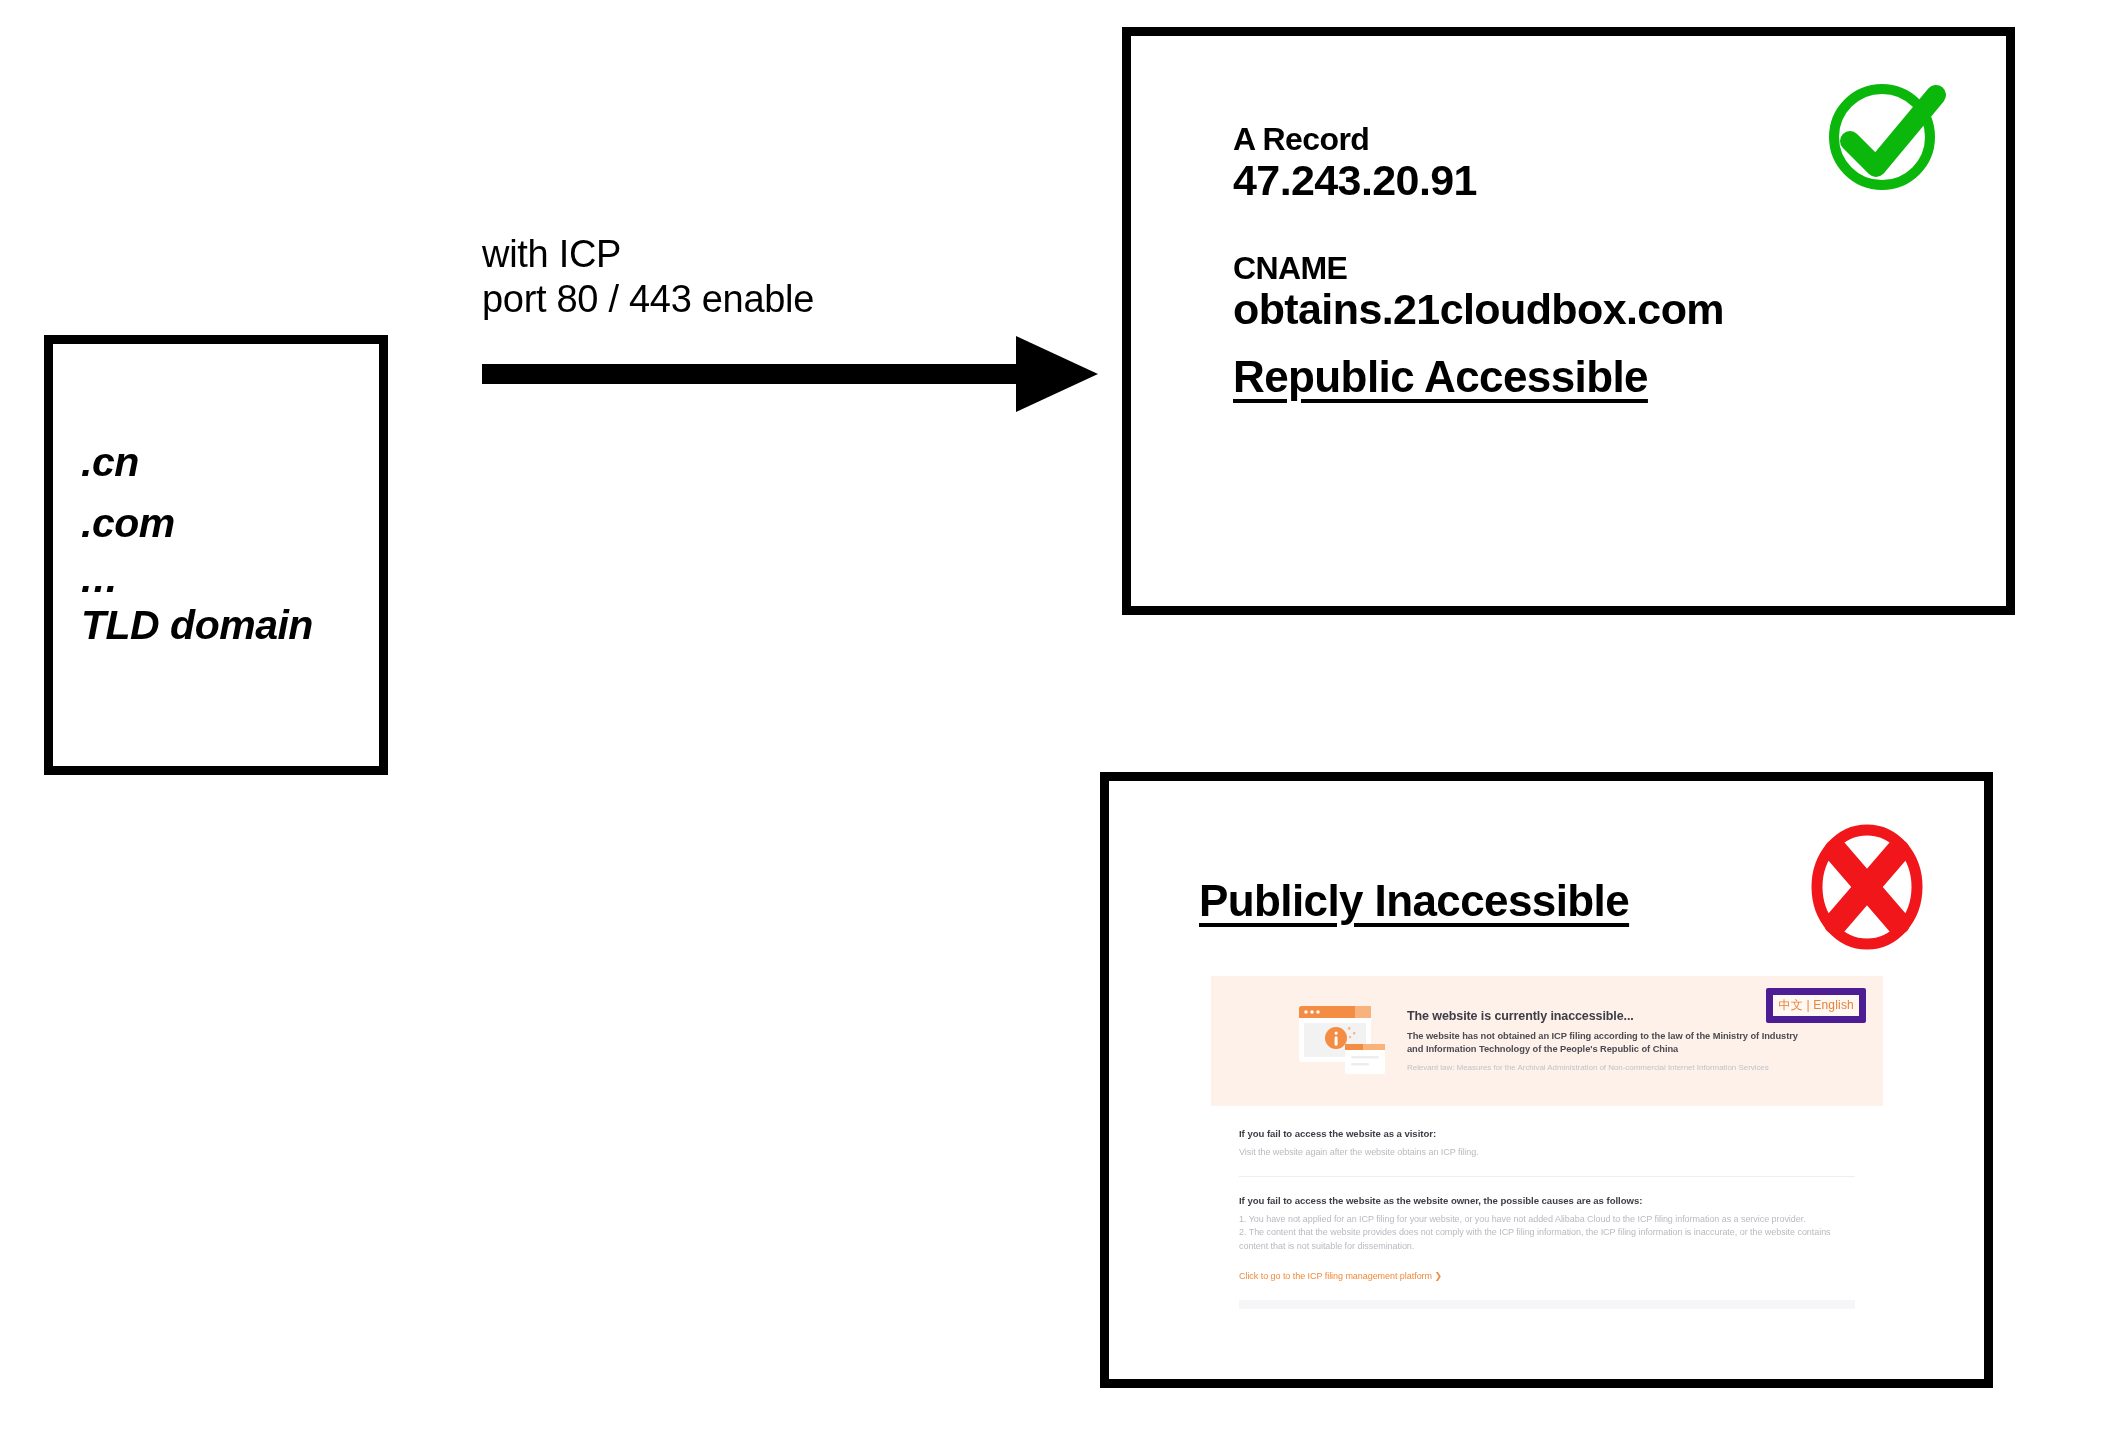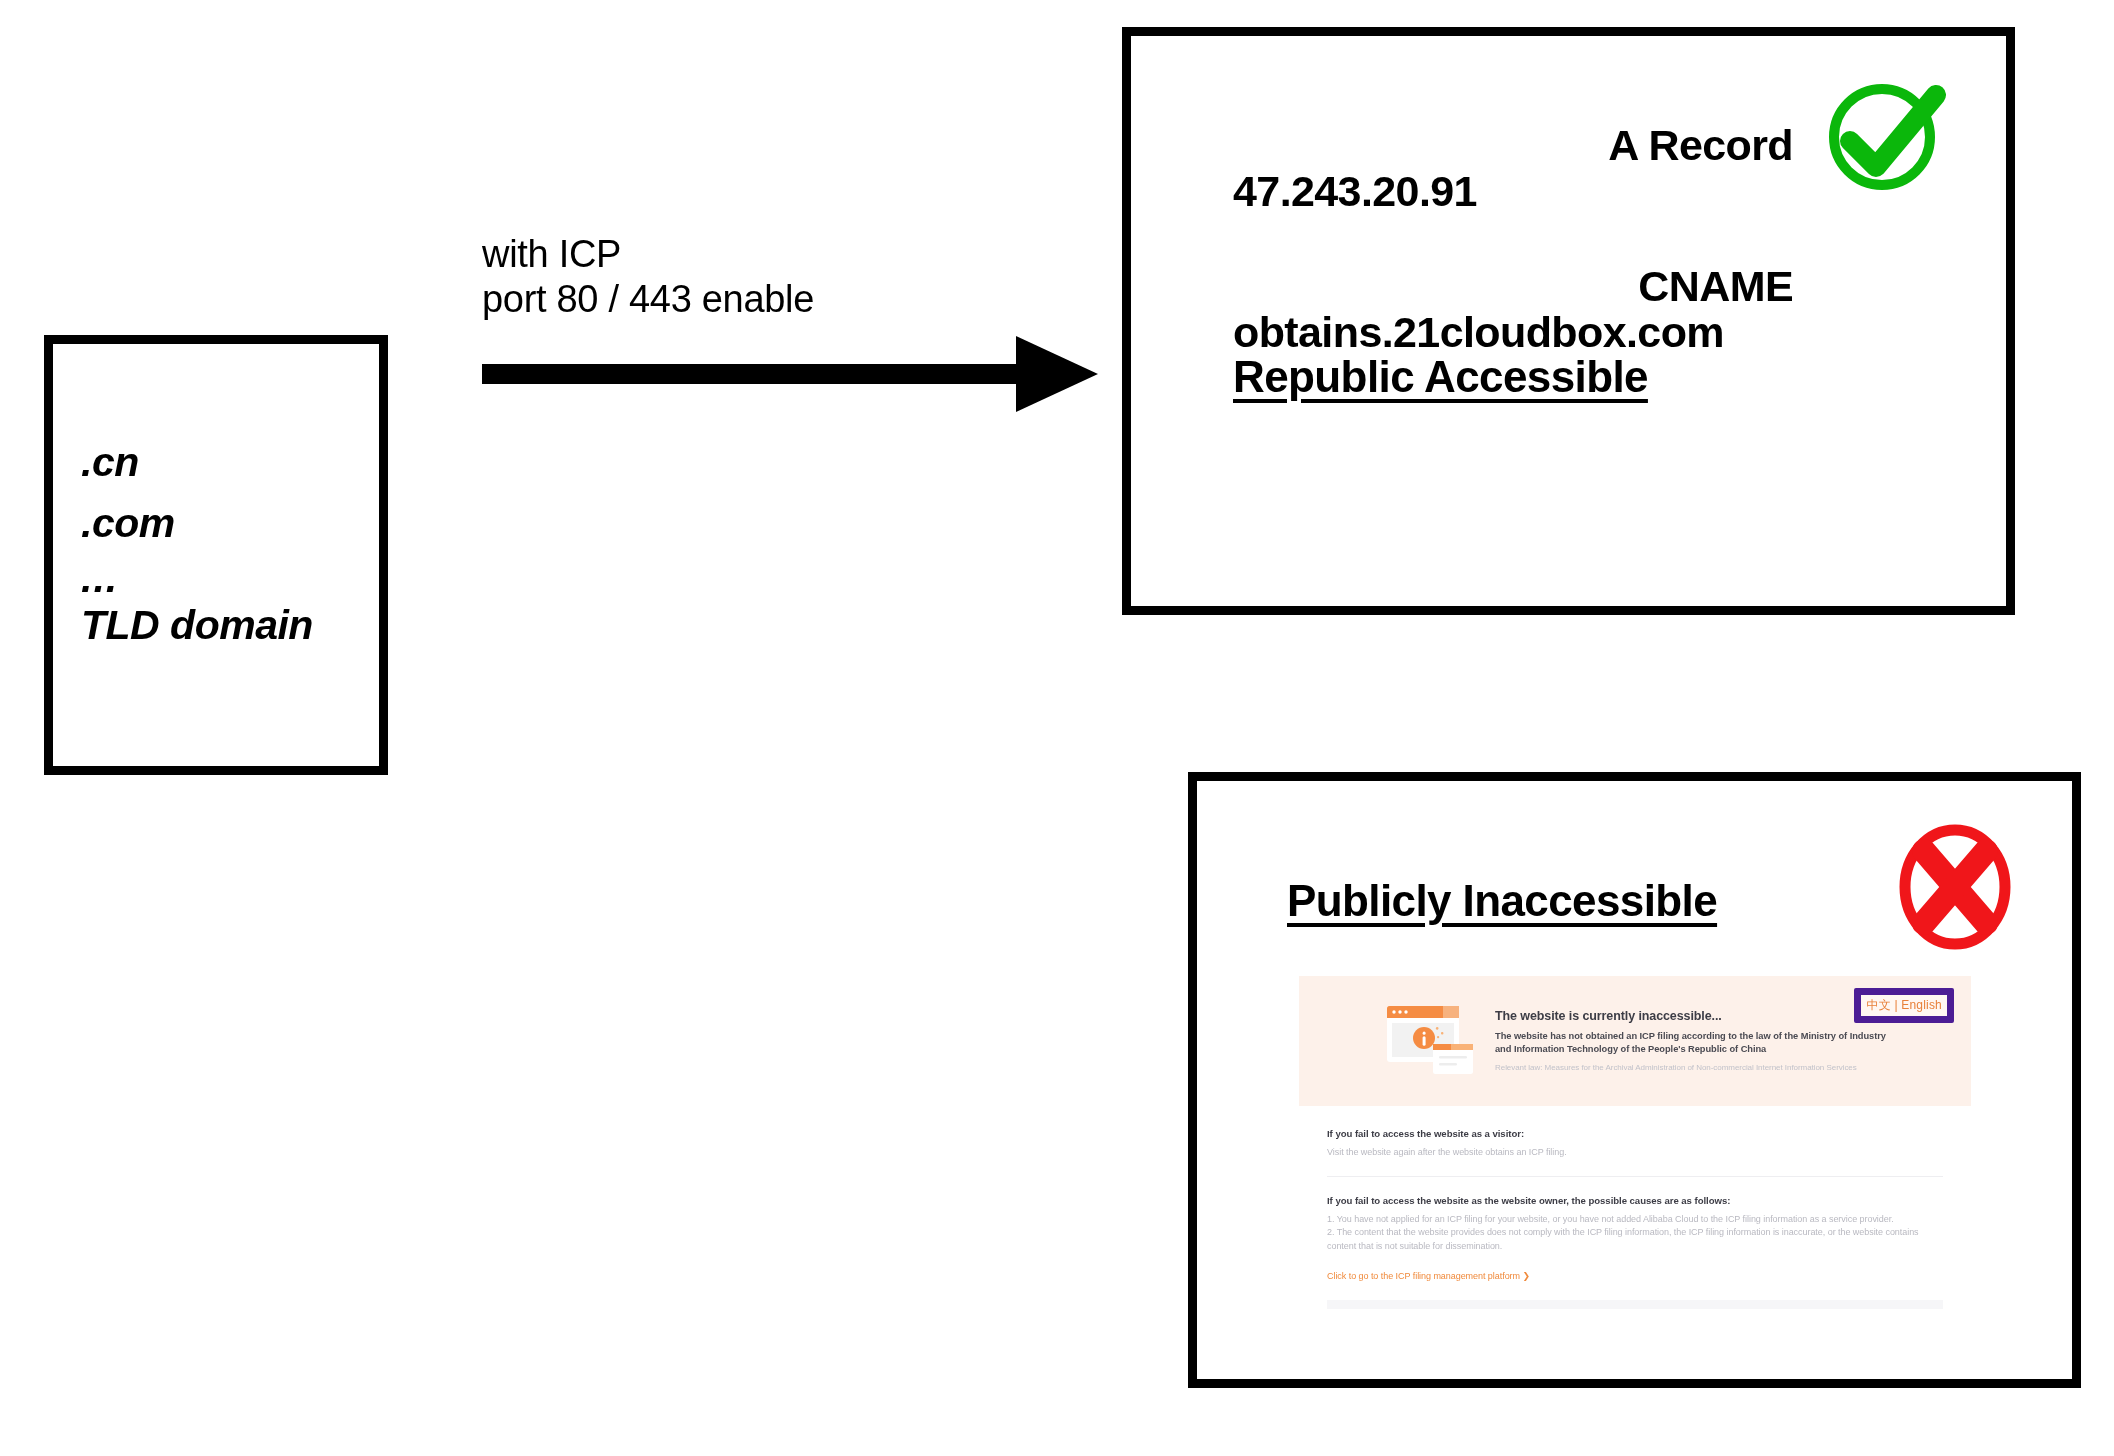--- a/index.html
+++ b/index.html
@@ -33,32 +33,32 @@
   .arrow-svg{position:absolute;left:0;}
 
   #arrow-top{left:482px;top:232px;width:620px;height:200px;}
   #arrow-top .arrow-svg{top:100px;}
   #arrow-bottom{left:482px;top:800px;width:620px;height:200px;}
   #arrow-bottom .arrow-svg{top:100px;}
 
   
   #accessible-box{left:1122px;top:27px;width:893px;height:588px;}
   #dns-records{position:absolute;left:102px;top:86px;width:560px;}
-  .rec-label{font-size:43px;font-weight:bold;color:#000;line-height:1.08;letter-spacing:-0.6px;text-align:right;}
+  .rec-label{font-size:32px;font-weight:bold;color:#000;line-height:1.08;letter-spacing:-0.6px;}
   .rec-value{font-size:43px;font-weight:bold;color:#000;line-height:1.08;letter-spacing:-0.6px;}
   .rec-gap{height:48px;}
   #accessible-status{
     position:absolute;left:102px;top:316px;
     font-size:44px;font-weight:bold;color:#000;letter-spacing:-0.6px;
     text-decoration:underline;text-underline-offset:7px;text-decoration-thickness:4px;
   }
   #check-icon{position:absolute;right:58px;top:37px;width:124px;height:124px;}
 
   
-  #inaccessible-box{left:1188px;top:772px;width:893px;height:616px;padding-left:41px;}
+  #inaccessible-box{left:1100px;top:772px;width:893px;height:616px;padding-left:41px;}
   #inaccessible-status{
     position:absolute;left:90px;top:95px;
     font-size:44px;font-weight:bold;color:#000;letter-spacing:-0.6px;
     text-decoration:underline;text-underline-offset:7px;text-decoration-thickness:4px;
   }
   #x-icon{position:absolute;right:56px;top:42px;width:122px;height:128px;}
 
   
   #icp-screenshot{
     position:absolute;left:102px;top:195px;width:672px;height:369px;

